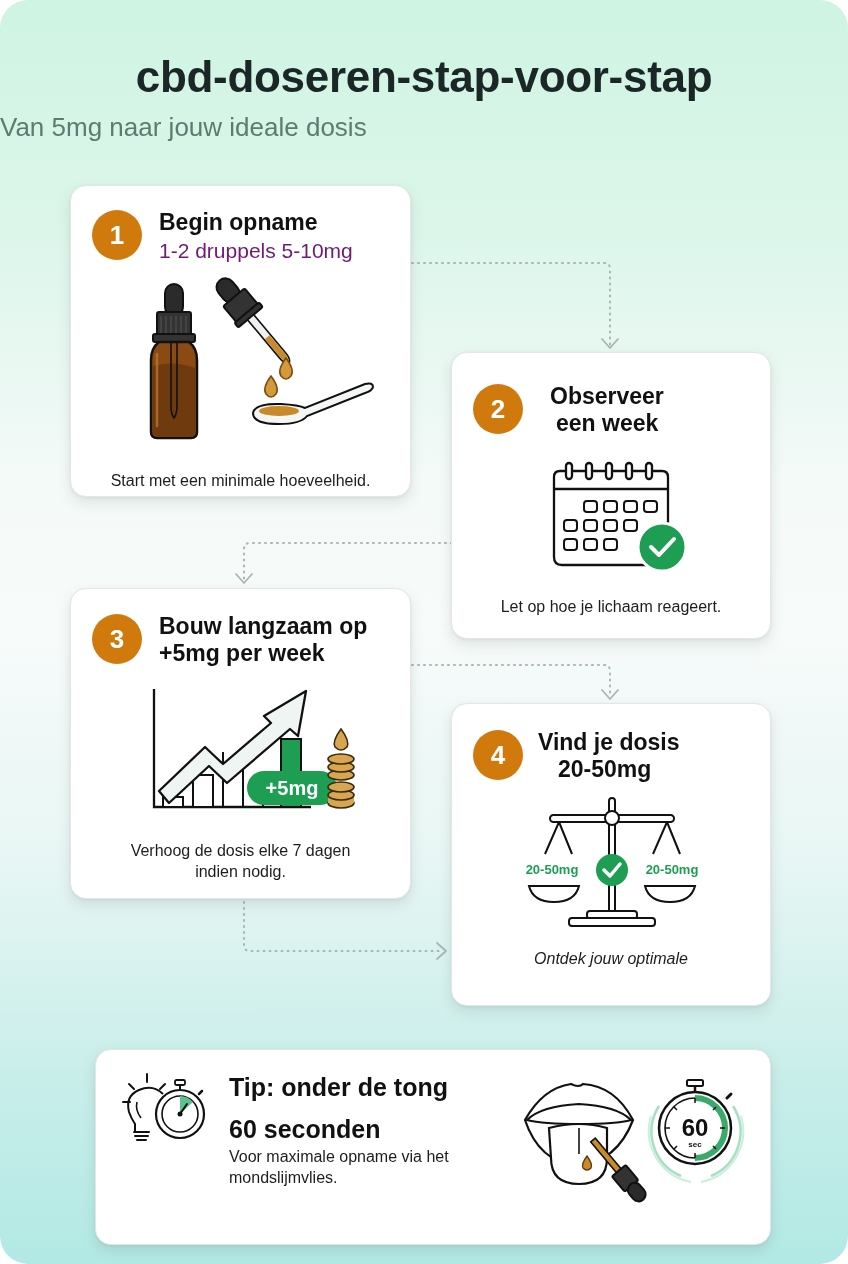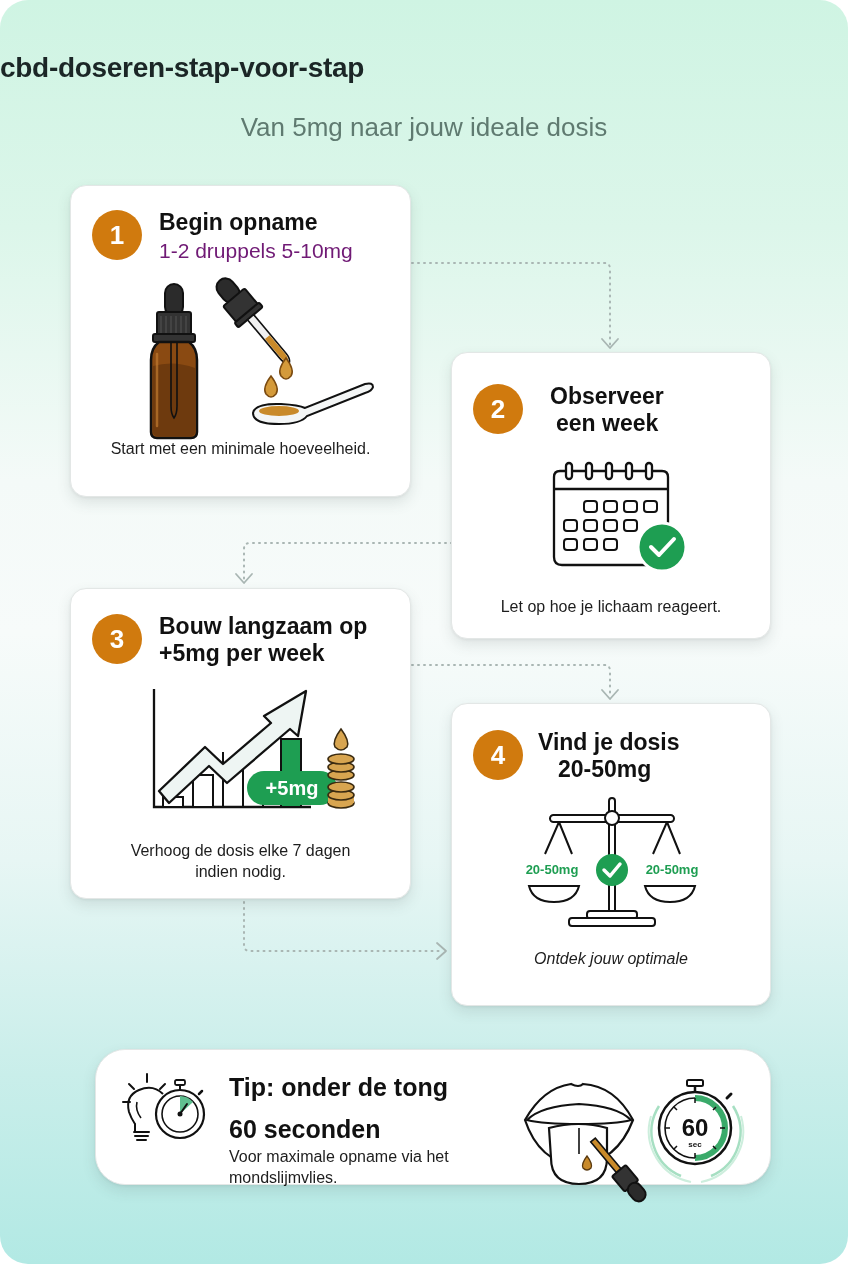--- a/index.html
+++ b/index.html
@@ -3,25 +3,25 @@
 <meta charset="utf-8">
 <style>
   * { box-sizing: border-box; margin: 0; padding: 0; }
   html, body { width: 848px; height: 1264px; background: #ffffff; overflow: hidden; }
   body { font-family: "Liberation Sans", "DejaVu Sans", sans-serif; color: #111; }
   .page {
     position: relative; width: 848px; height: 1264px; border-radius: 28px; overflow: hidden;
     background: linear-gradient(180deg, #cff4e3 0%, #dcf6ea 18%, #f4faf8 38%, #f7fbfa 50%, #e7f6f4 68%, #c9eeea 85%, #b2e9e4 100%);
   }
   .title {
-    position: absolute; left: 0; right: 0; top: 52px; text-align: left;
-    font-size: 28px; font-weight: 700; color: #1b2626; letter-spacing: -0.3px;
+    position: absolute; left: 0; right: 0; top: 52px; text-align: center;
+    font-size: 44px; font-weight: 700; color: #1b2626; letter-spacing: -0.3px;
   }
   .subtitle {
-    position: absolute; left: 0; right: 0; top: 112px; text-align: center;
+    position: absolute; left: 0; right: 0; top: 112px; 
     font-size: 26px; color: #5f7a70; font-weight: 400;
   }
   .card {
     position: absolute; background: #fff; border-radius: 16px;
     border: 1px solid #e3e7e6;
     box-shadow: 0 6px 14px rgba(60,80,80,0.13), 0 1px 3px rgba(0,0,0,0.06);
   }
   .badge {
     position: absolute; width: 50px; height: 50px; border-radius: 50%;
     background: #d07a0e; color: #fff; font-weight: 700; font-size: 26px;
@@ -80,21 +80,21 @@
         <path d="M-4 46 H4 V96 Q4 104 0 106 Q-4 104 -4 96 Z" fill="#f0f0f0" stroke="#111" stroke-width="1.6"></path>
         <path d="M-3 72 H3 V96 Q3 102 0 104 Q-3 102 -3 96 Z" fill="#c98a2a"></path>
       </g>
 
       <path d="M155 82 Q146 94 150 100 Q155 106 160 100 Q164 94 155 82 Z" fill="#d49a3a" stroke="#7a4a10" stroke-width="1.5"></path>
       <path d="M140 100 Q131 112 135 118 Q140 124 145 118 Q149 112 140 100 Z" fill="#d49a3a" stroke="#7a4a10" stroke-width="1.5"></path>
 
       <path d="M122 137 Q124 127 150 128 Q168 129 174 132 L234 108 Q242 106 242 111 Q241 115 234 117 L176 140 Q170 148 148 148 Q122 148 122 137 Z" fill="#f4f6f6" stroke="#111" stroke-width="2"></path>
       <ellipse cx="148" cy="135" rx="20" ry="5" fill="#c98a2a"></ellipse>
     </svg>
-    <div class="card-desc" style="top:252px;">Start met een minimale hoeveelheid.</div>
+    <div class="card-desc" style="top:284px;">Start met een minimale hoeveelheid.</div>
   </div>
 
   <div class="card" style="left:451px;top:352px;width:320px;height:287px;">
     <div class="badge" style="left:21px;top:31px;">2</div>
     <div class="card-title" style="left:98px;top:30px;">Observeer</div>
     <div class="card-title" style="left:104px;top:57px;">een week</div>
     <svg style="left:100px;top:108px;" width="140" height="115" viewBox="0 0 140 115">
       <path d="M8 10 H110 Q116 10 116 16 V100 M100 104 H10 Q2 104 2 96 V16 Q2 10 8 10" fill="#fff" stroke="#111" stroke-width="2.3"></path>
       <path d="M2 28 H116" stroke="#111" stroke-width="2.3"></path>
       <g fill="#fff" stroke="#111" stroke-width="2.3">
@@ -166,21 +166,21 @@
       <circle cx="95" cy="74" r="16" fill="#1e9e52"></circle>
       <path d="M87 74 L93 80 L103 68" fill="none" stroke="#fff" stroke-width="3.5" stroke-linecap="round" stroke-linejoin="round"></path>
       <path d="M12 90 H62 Q58 106 37 106 Q16 106 12 90 Z" fill="#fff" stroke="#111" stroke-width="2"></path>
       <path d="M128 90 H178 Q174 106 153 106 Q132 106 128 90 Z" fill="#fff" stroke="#111" stroke-width="2"></path>
       <rect x="70" y="115" width="50" height="8" rx="3" fill="#fff" stroke="#111" stroke-width="2"></rect>
       <rect x="52" y="122" width="86" height="8" rx="3" fill="#fff" stroke="#111" stroke-width="2"></rect>
     </svg>
     <div class="card-desc" style="top:244px;font-style:italic;">Ontdek jouw optimale</div>
   </div>
 
-  <div class="card" style="left:95px;top:1049px;width:676px;height:136px;border-radius:30px;">
+  <div class="card" style="left:95px;top:1049px;width:676px;height:196px;border-radius:16px;">
     <svg style="left:25px;top:22px;" width="90" height="75" viewBox="0 0 90 75">
       <path d="M26 2 V10 M8 12 L13 17 M44 12 L39 17 M2 30 H9" stroke="#111" stroke-width="2" stroke-linecap="round"></path>
       <path d="M14 52 Q10 46 8 40 Q4 24 18 18 Q32 12 42 22" fill="none" stroke="#111" stroke-width="2"></path>
       <path d="M14 52 V60 M13 60 H28 M14 64 H27 M16 68 H25" stroke="#111" stroke-width="2" stroke-linecap="round"></path>
       <path d="M20 46 Q14 38 16 30" fill="none" stroke="#111" stroke-width="1.6"></path>
       <rect x="54" y="8" width="10" height="5" rx="1.5" fill="#fff" stroke="#111" stroke-width="1.8"></rect>
       <path d="M59 13 V18" stroke="#111" stroke-width="2"></path>
       <circle cx="59" cy="42" r="24" fill="#fff" stroke="#111" stroke-width="2.2"></circle>
       <circle cx="59" cy="42" r="18" fill="#fff" stroke="#111" stroke-width="1.6"></circle>
       <path d="M59 42 L59 24 A18 18 0 0 1 72 30 Z" fill="#5fbf8f"></path>

